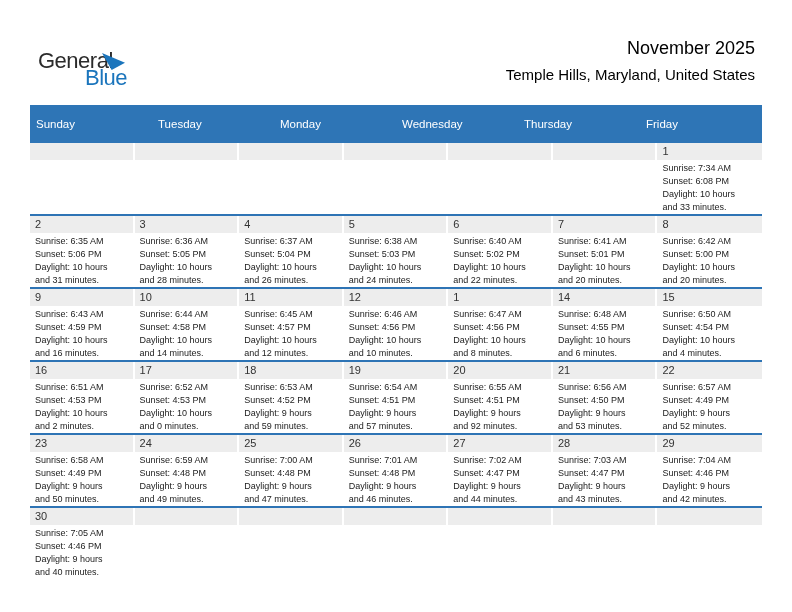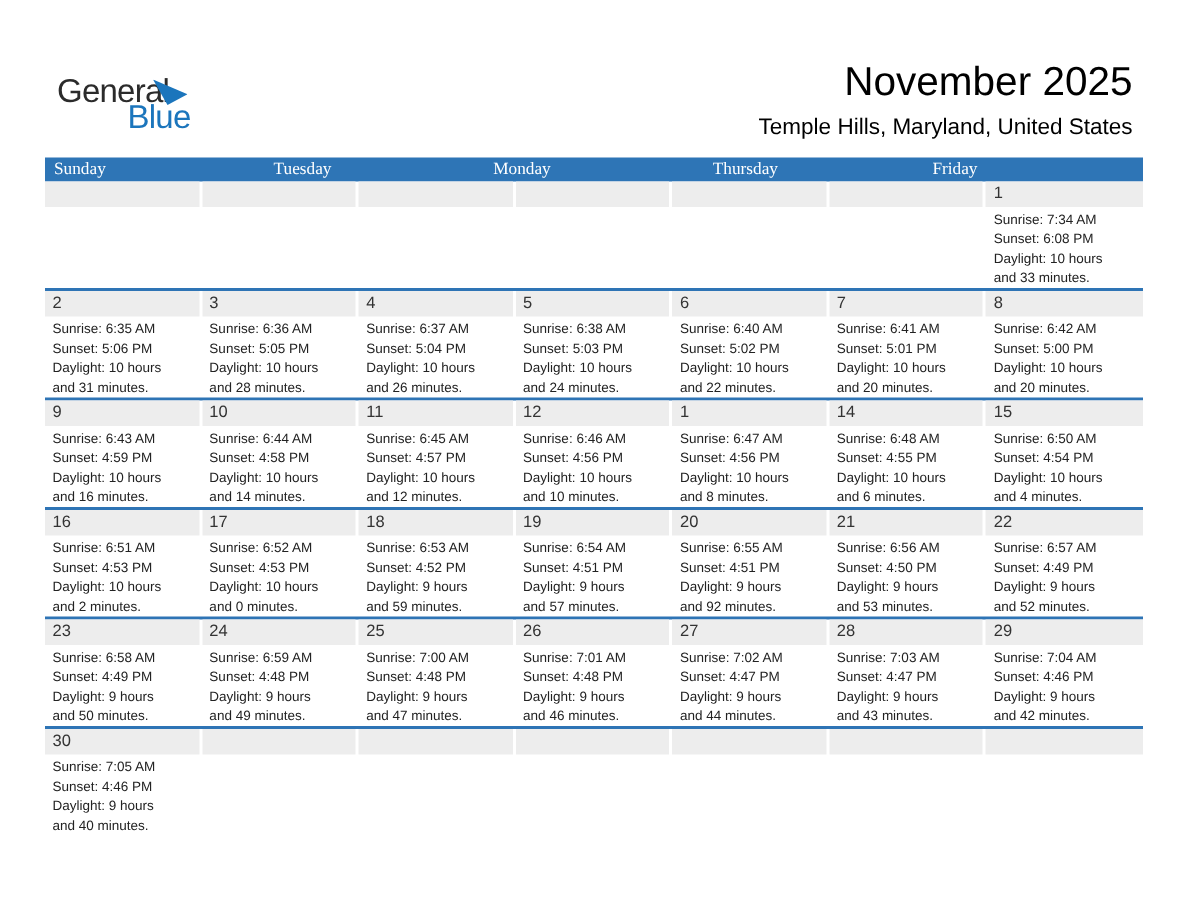--- a/index.html
+++ b/index.html
@@ -17,25 +17,25 @@
     position:absolute;left:64px;top:3px;width:23px;height:17px;
     background:var(--logo-blue);
     clip-path:polygon(0 0,100% 58%,42% 100%);
   }
   .logo-bottom{
     position:absolute;left:47px;top:17px;
     font-size:22px;color:var(--logo-blue);letter-spacing:-0.5px;line-height:1;
   }
   
   .title-block{position:absolute;right:37px;top:38px;text-align:right;}
-  .month-title{font-size:27px;color:#000;line-height:1.2;}
+  .month-title{font-size:18px;color:#000;line-height:1.2;}
   .location{font-size:15px;color:#000;margin-top:6px;}
   
   .calendar{position:absolute;left:30px;top:105px;width:732px;}
-  .weekday-row{display:flex;background:var(--header-blue);height:16px;font-family:Liberation Serif, serif;}
+  .weekday-row{display:flex;background:var(--header-blue);height:38px;}
   .weekday-cell{
     flex:1 1 0;display:flex;align-items:center;
     color:#fff;font-size:11.5px;padding-left:6px;box-sizing:border-box;
   }
   .week-row{display:flex;height:71px;border-bottom:2px solid var(--separator-blue);}
   .week-row.last{border-bottom:none;justify-content:center;}
   .day-cell{flex:1 1 0;box-sizing:border-box;min-width:0;}
   .num-band{
     height:17px;background:var(--band-gray);
     font-size:11px;color:#333;
@@ -58,20 +58,21 @@
 <div class="title-block">
   <div class="month-title">November 2025</div>
   <div class="location">Temple Hills, Maryland, United States</div>
 </div>
 
 <div class="calendar">
   <div class="weekday-row" id="weekday-row">
       <div class="weekday-cell">Sunday</div>
       <div class="weekday-cell">Tuesday</div>
       <div class="weekday-cell">Monday</div>
+      <div class="weekday-cell">Wednesday</div>
       <div class="weekday-cell">Thursday</div>
       <div class="weekday-cell">Friday</div>
     </div>
   <div id="weeks-container">
       <div class="week-row">
         <div class="day-cell">
           <div class="num-band"></div>
           <div class="cell-lines"></div>
         </div>
         <div class="day-cell">

